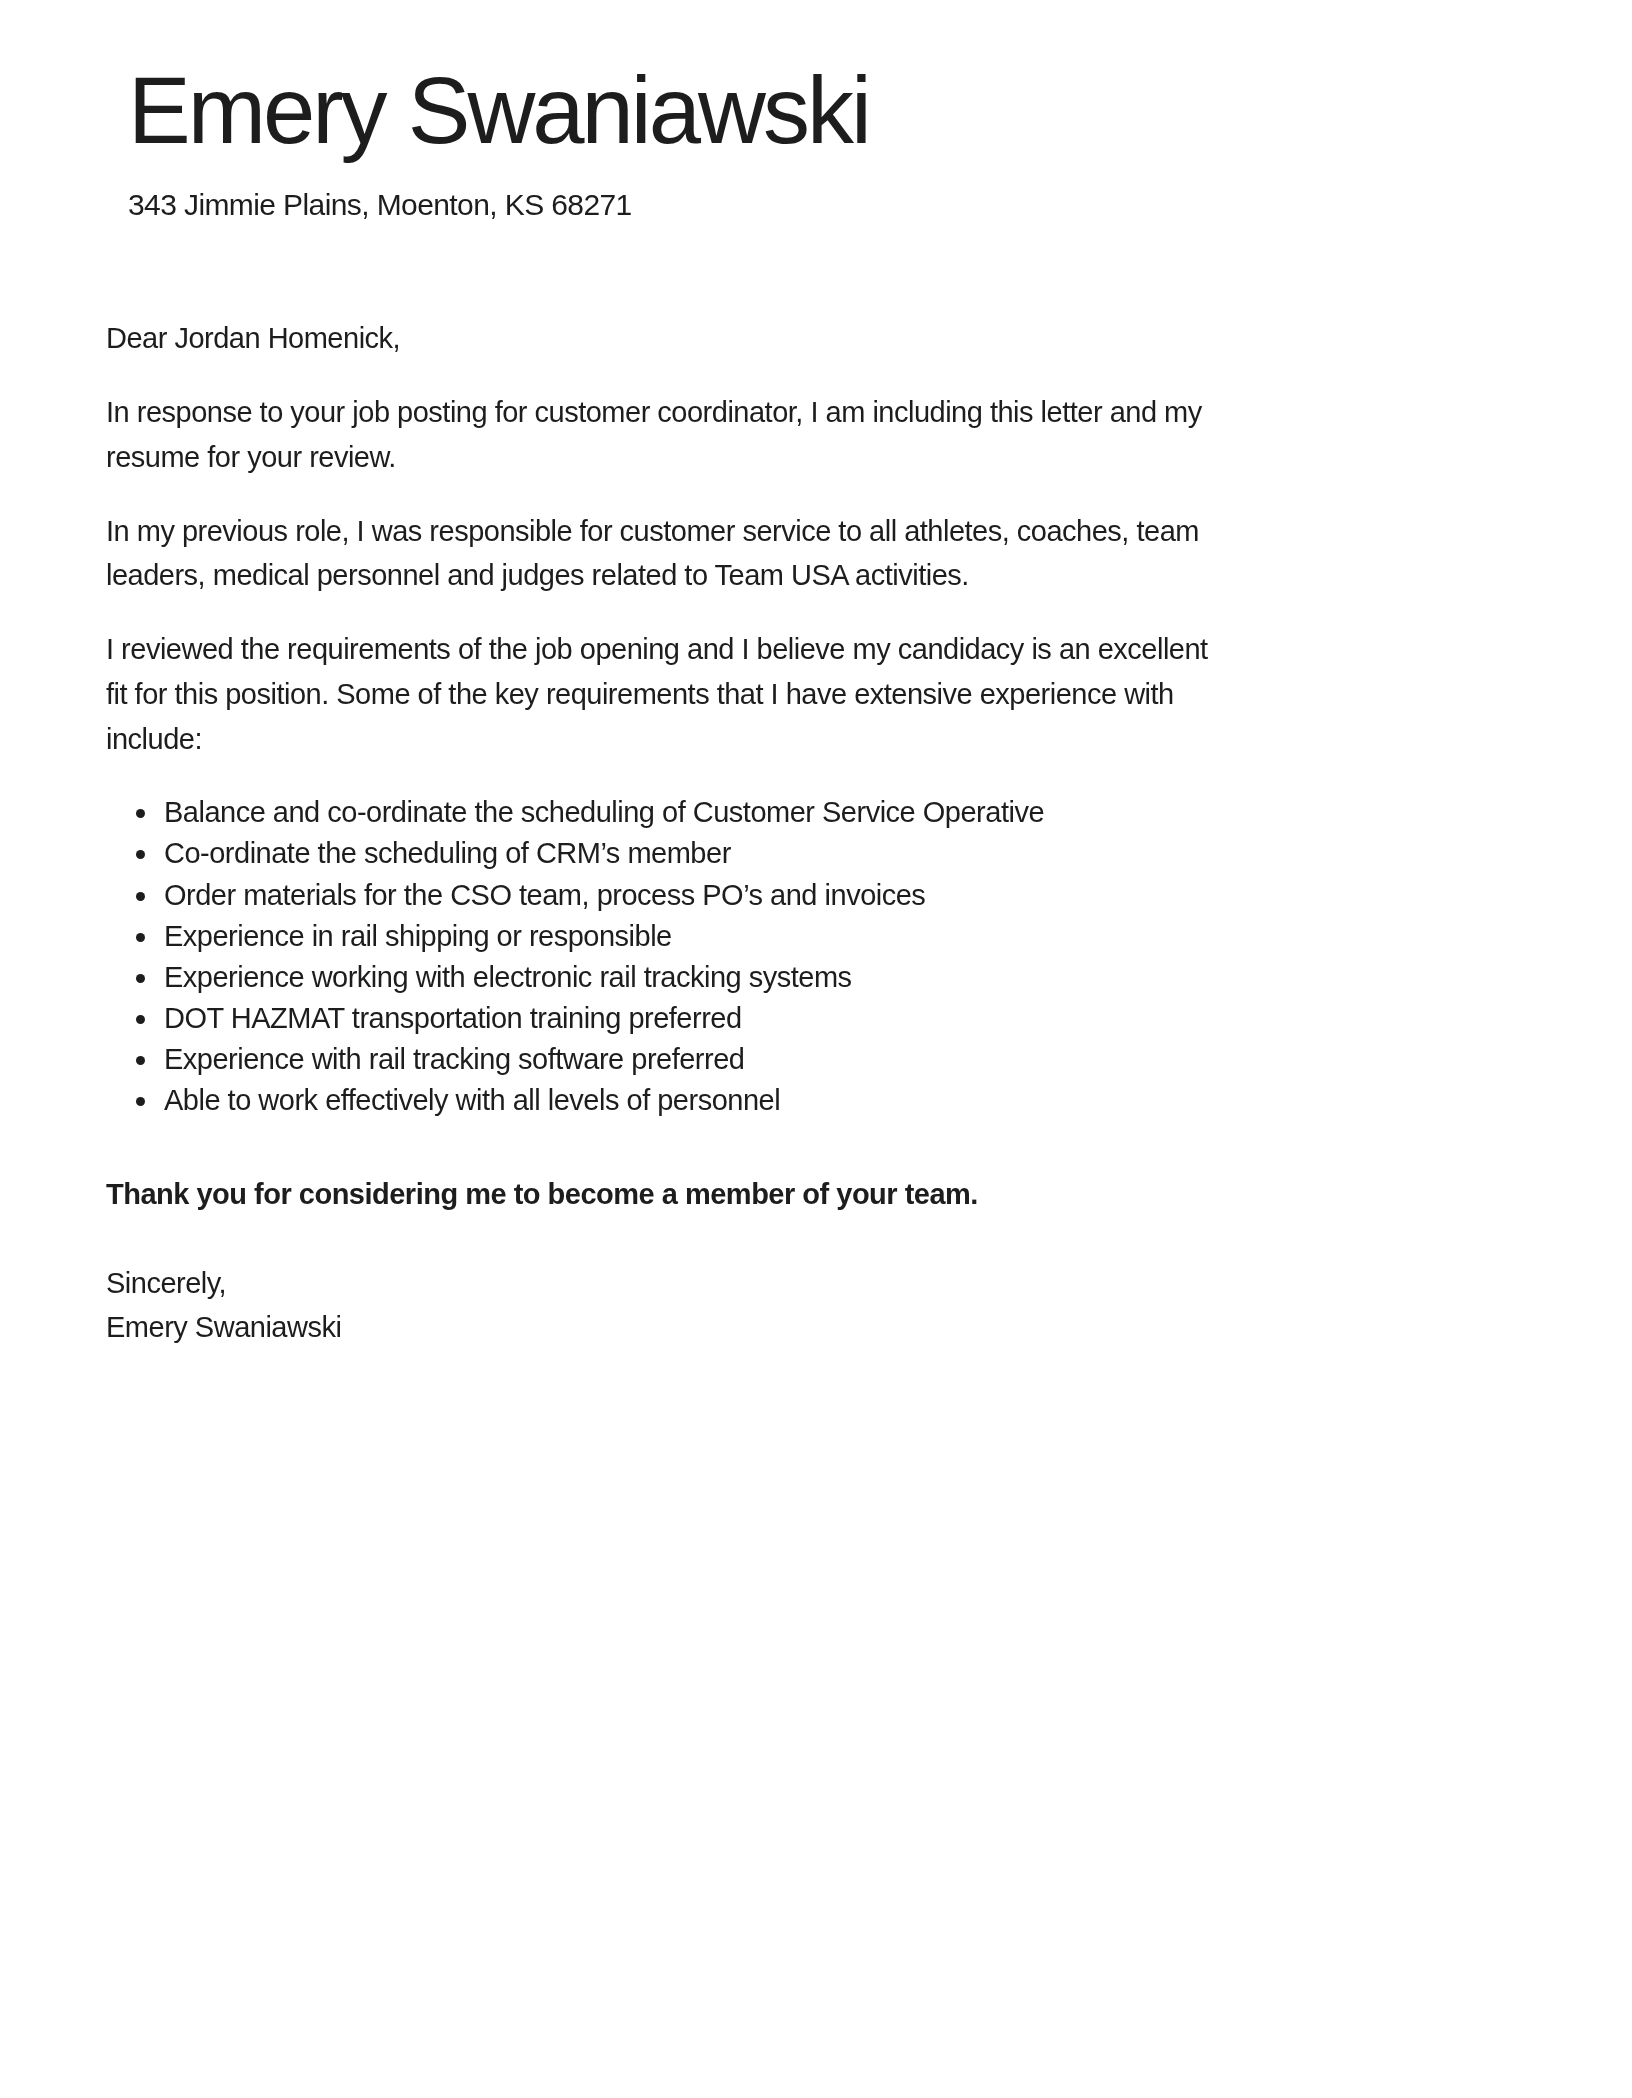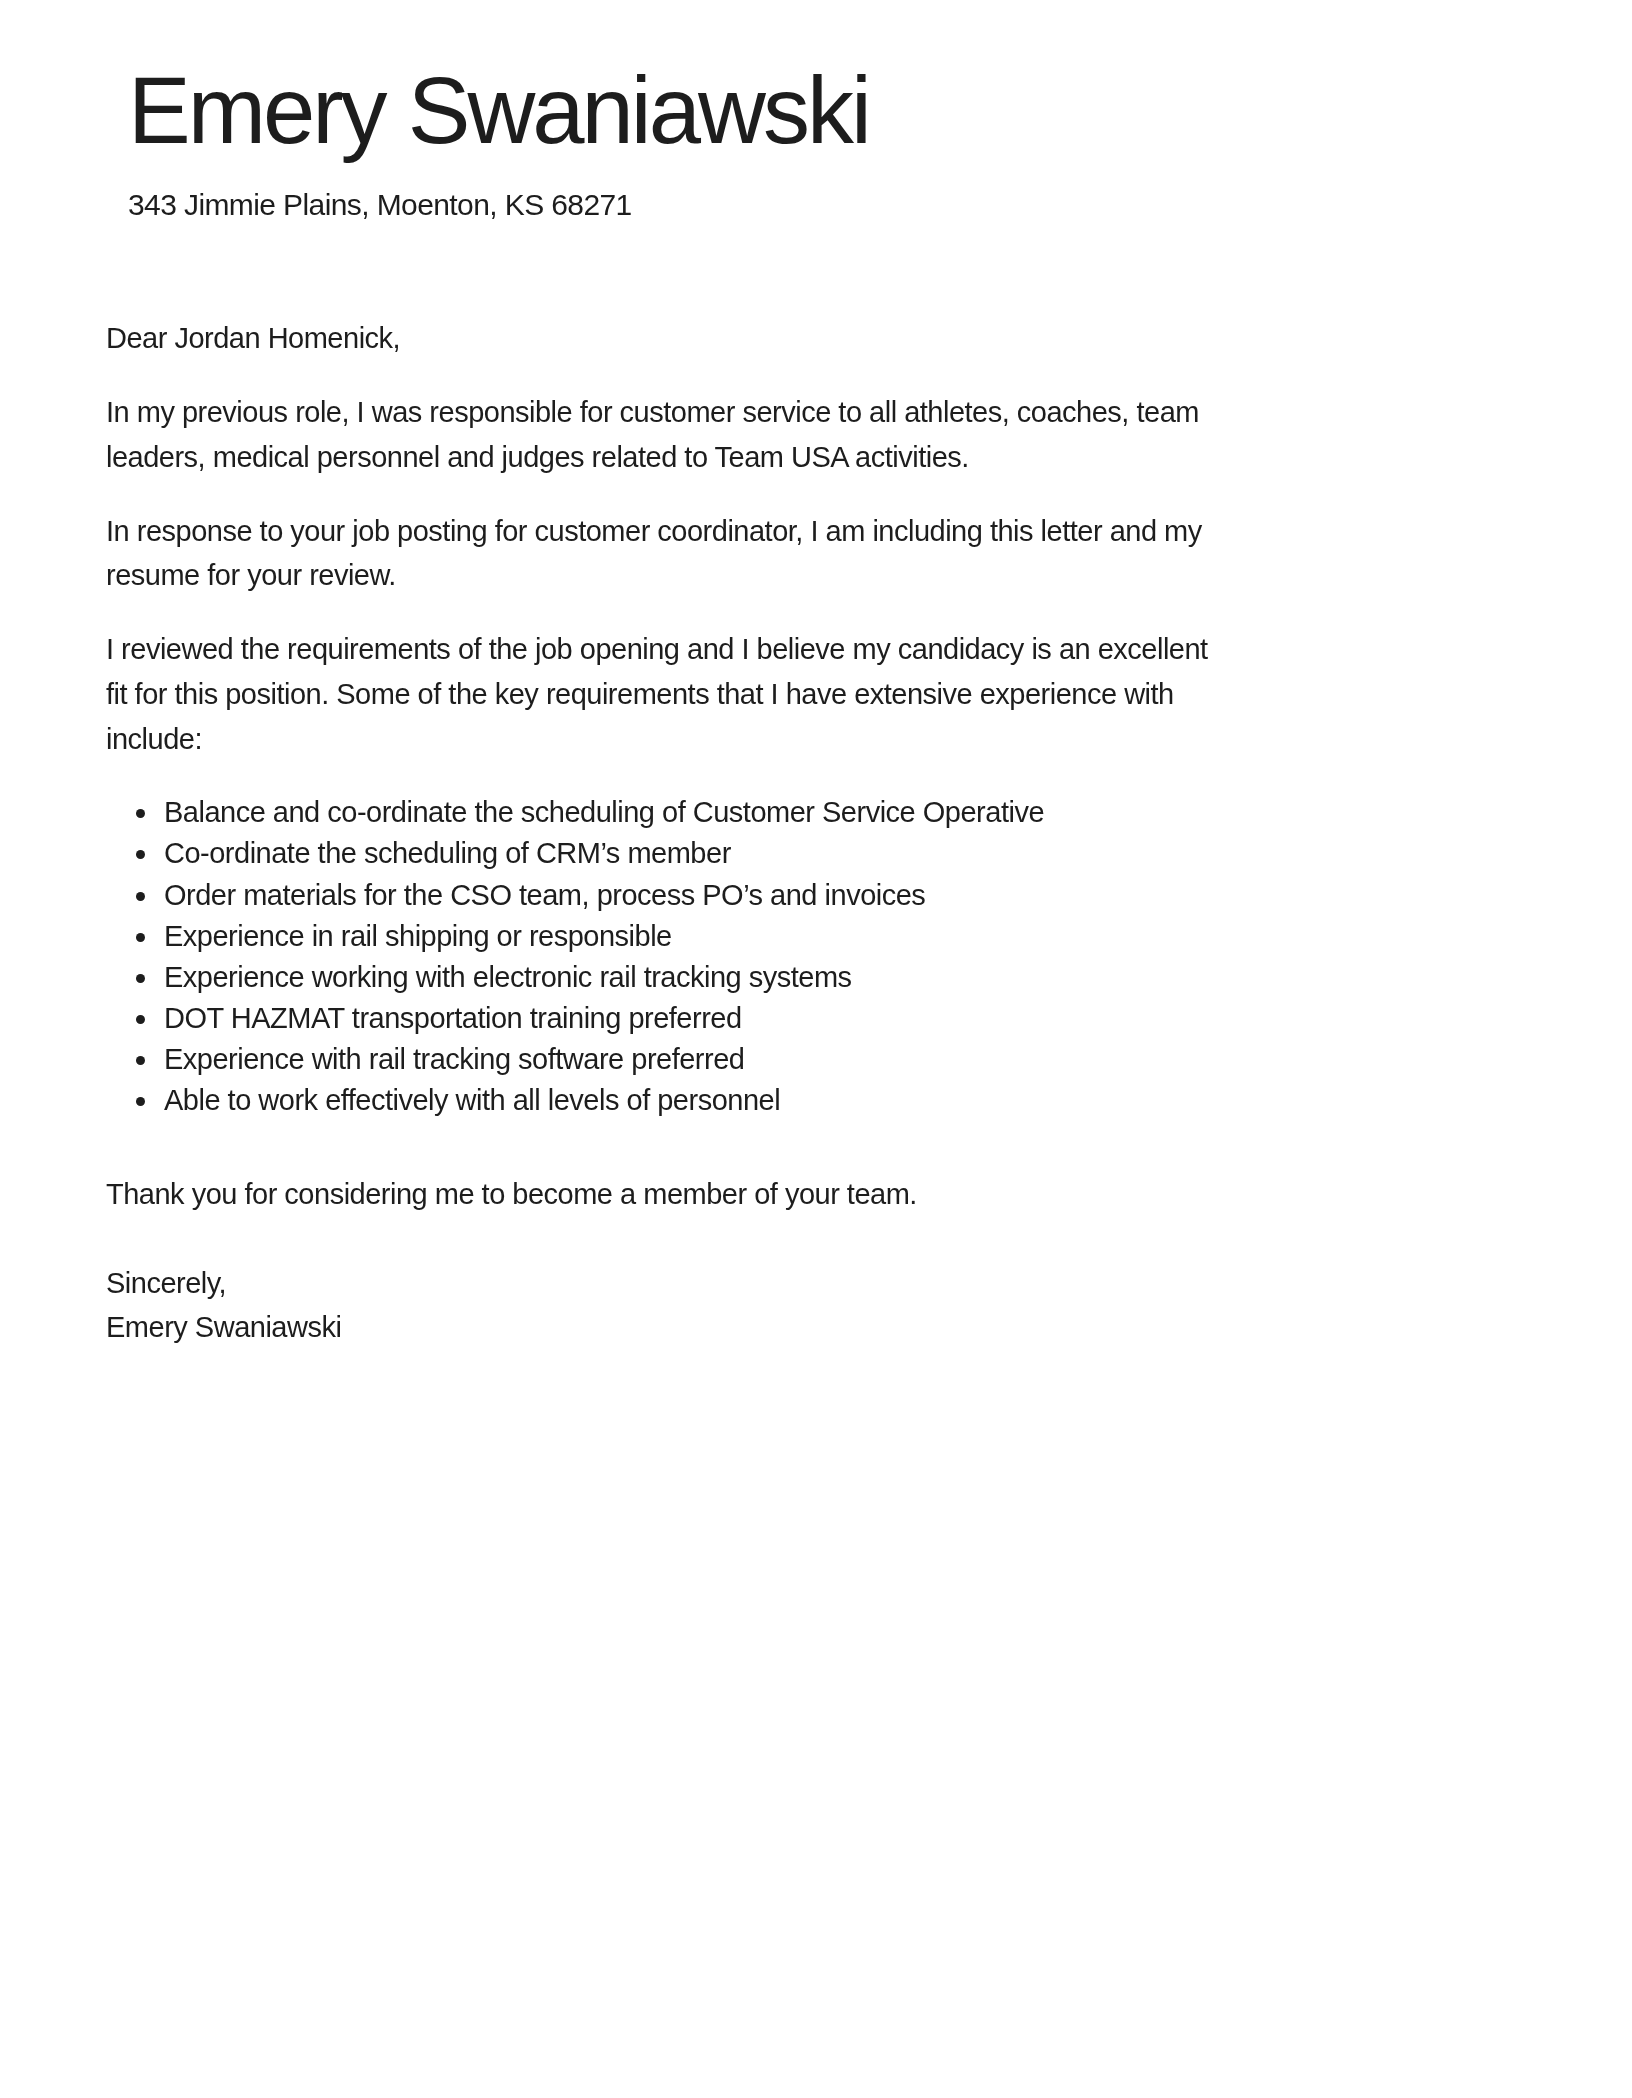--- a/index.html
+++ b/index.html
@@ -51,44 +51,44 @@
   ul.bullets {
     margin: 30px 0 0 0;
     padding-left: 54px;
     line-height: 1.42;
     list-style-type: disc;
   }
   ul.bullets li {
     padding-left: 4px;
   }
   .thanks {
-    font-weight: 400;
+    font-weight: 700;
     margin-top: 50px;
   }
   .signoff-block {
     margin-top: 44px;
   }
 </style>
 </head>
 <body>
 
 <div class="page">
 
   <div class="header">
     <h1 class="name">Emery Swaniawski</h1>
     <div class="address">343 Jimmie Plains, Moenton, KS 68271</div>
   </div>
 
   <div class="letter-body">
 
     <p class="greeting">Dear Jordan Homenick,</p>
 
+    <p class="para">In response to your job posting for customer coordinator, I am including this letter and my resume for your review.</p>
+
     <p class="para">In my previous role, I was responsible for customer service to all athletes, coaches, team leaders, medical personnel and judges related to Team USA activities.</p>
-
-    <p class="para">In response to your job posting for customer coordinator, I am including this letter and my resume for your review.</p>
 
     <p class="para">I reviewed the requirements of the job opening and I believe my candidacy is an excellent fit for this position. Some of the key requirements that I have extensive experience with include:</p>
 
     <ul class="bullets">
       <li>Balance and co-ordinate the scheduling of Customer Service Operative</li>
       <li>Co-ordinate the scheduling of CRM’s member</li>
       <li>Order materials for the CSO team, process PO’s and invoices</li>
       <li>Experience in rail shipping or responsible</li>
       <li>Experience working with electronic rail tracking systems</li>
       <li>DOT HAZMAT transportation training preferred</li>

